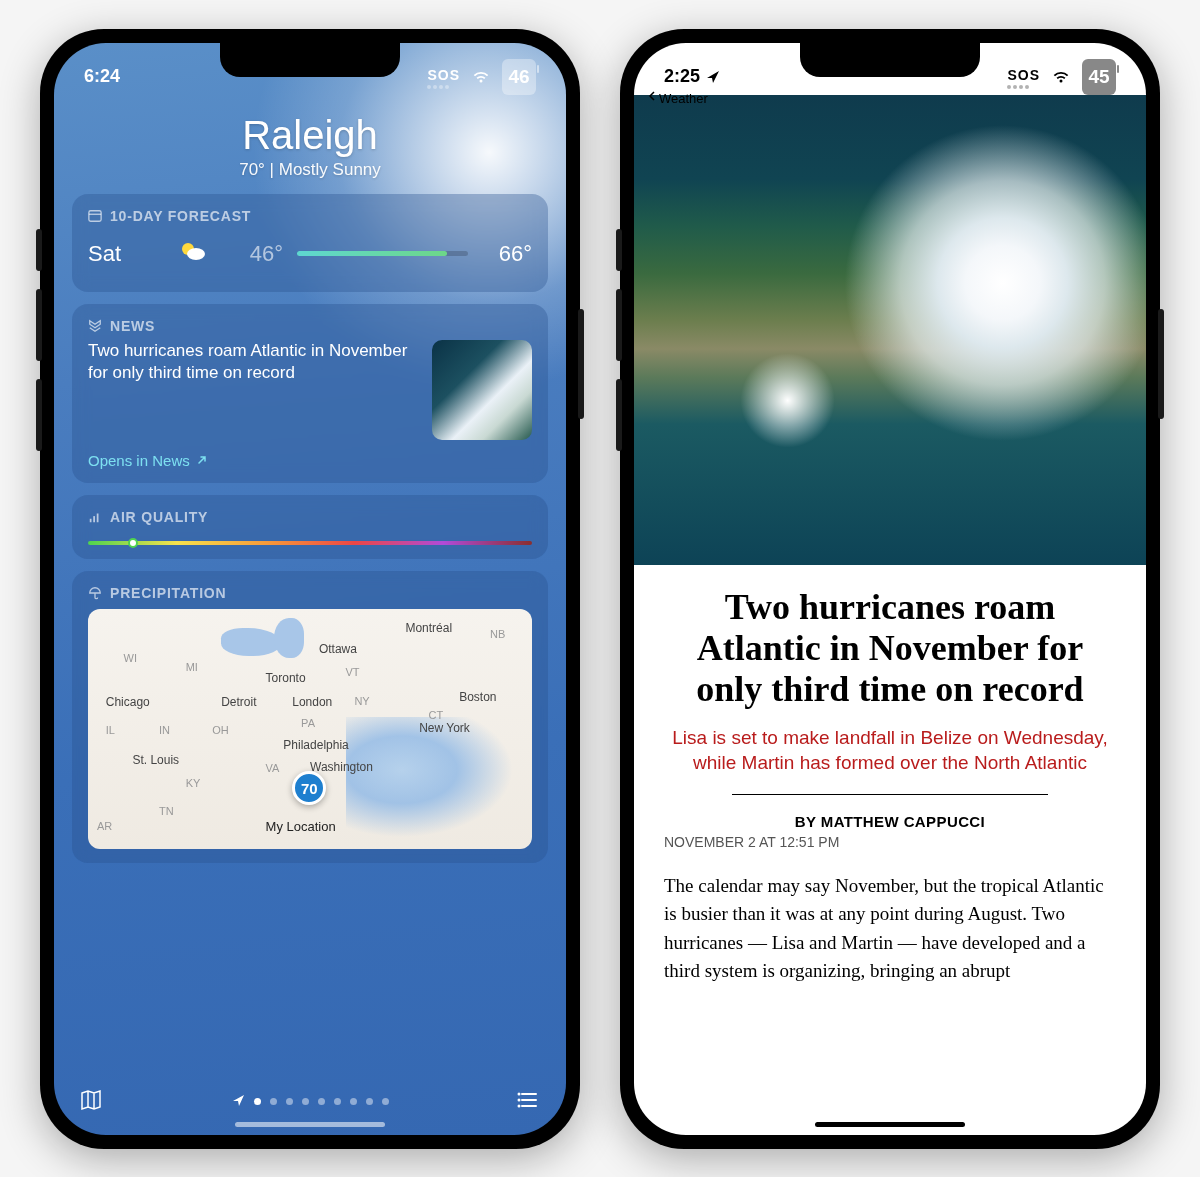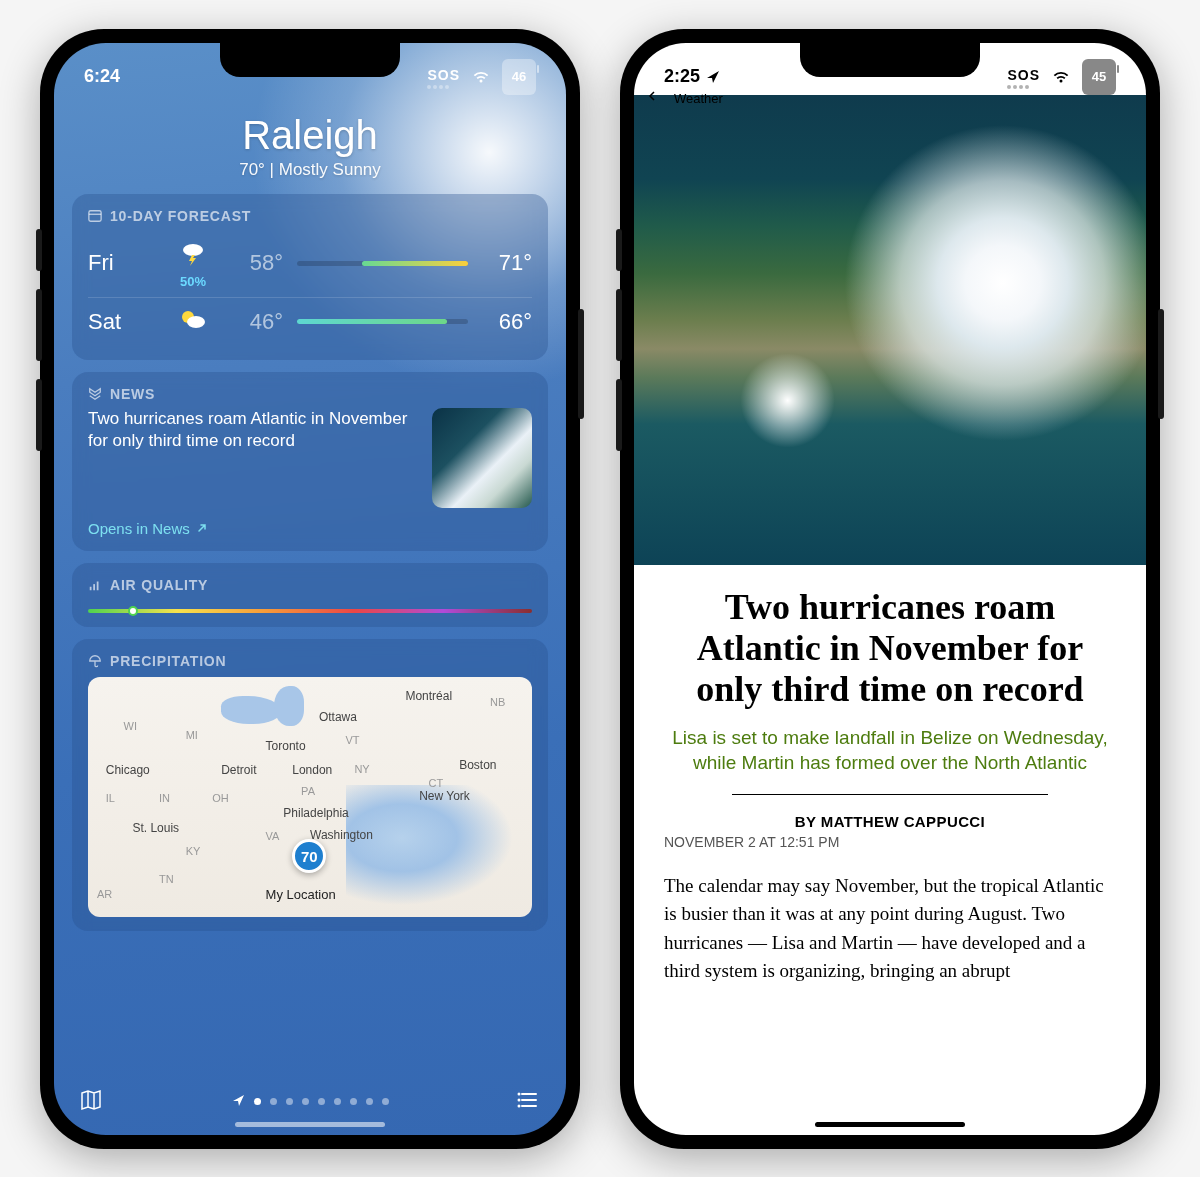--- a/index.html
+++ b/index.html
@@ -37,21 +37,21 @@
   padding: 16px 30px 0; font-size: 18px; font-weight: 600;
 }
 .status-right { display: flex; align-items: center; gap: 12px; font-weight: 600; }
 .sos { font-size: 14px; letter-spacing: 1px; }
 .dots4 { display:flex; gap:2px; }
 .dots4 span { width:4px; height:4px; border-radius:50%; background: rgba(255,255,255,.35); }
 .dots4.dark span { background: rgba(0,0,0,.3); }
 .wifi-icon, .loc-icon { display:inline-flex; }
 .battery-pill {
   display:flex; align-items:center; justify-content:center;
-  min-width: 34px; height: 36px; border-radius: 6px; font-size: 13px; font-weight: 700;
+  min-width: 34px; height: 36px; border-radius: 6px; font-size: 19px; font-weight: 700;
   padding: 0 4px; position: relative;
 }
 .battery-pill::after { content:''; position:absolute; right:-3px; top:6px; width:2px; height:8px; border-radius:1px; }
 .batt-light { background: rgba(255,255,255,.35); color:#fff; }
 .batt-light::after { background: rgba(255,255,255,.5); }
 .batt-dark { background: #888; color:#fff; }
 .batt-dark::after { background: #888; }
 .hero { text-align:center; margin-top: 18px; text-shadow: 0 1px 3px rgba(0,0,0,.2); }
 .city { font-size: 40px; font-weight: 400; }
 .cond { font-size: 17px; font-weight: 500; margin-top: 2px; opacity:.95; }
@@ -110,33 +110,33 @@
 .page-dots .pd { width:7px; height:7px; border-radius:50%; background:rgba(255,255,255,.45); }
 .page-dots .pd.active { background:#fff; }
 .page-dots .pdnav { color:#fff; font-size:13px; }
 .home-ind { position:absolute; bottom:8px; left:50%; transform:translateX(-50%);
   width:150px; height:5px; border-radius:3px; }
 .hi-light { background: rgba(255,255,255,.55); }
 .hi-dark { background: #000; }
 
 .article-bg { width:100%; height:100%; background:#fff; color:#000; position:relative; }
 .status-bar.dark { color:#000; }
-.back-app { position:absolute; top:48px; left:14px; font-size:13px; display:flex; align-items:flex-start; gap:18px; color:#000; }
+.back-app { position:absolute; top:48px; left:14px; font-size:13px; display:flex; align-items:flex-start; gap:3px; color:#000; }
 .hurricane-img { width:100%; height:470px; margin-top:0;
   background:
     radial-gradient(circle at 72% 40%, #fff 0%, #f4f7fa 8%, #dde8ed 14%, rgba(230,238,240,.7) 22%, transparent 34%),
     radial-gradient(circle at 30% 65%, #fff 0%, rgba(255,255,255,.6) 4%, transparent 10%),
     linear-gradient(180deg, #0f3b4d 0%, #104452 18%, #205b4a 28%, #3a6a3f 38%, #6c7e4e 48%, #8a8a66 54%, #5c7a5a 60%, #1b5a62 70%, #0d4356 100%);
 }
 .article-body { padding: 22px 30px 0; }
 .headline {
   font-family: "Georgia", "Times New Roman", serif;
   font-size: 36px; font-weight: 700; text-align:center; line-height:1.15;
 }
-.subhead { text-align:center; font-size: 19px; line-height:1.35; margin-top:14px; color:#4d7c0f; }
+.subhead { text-align:center; font-size: 19px; line-height:1.35; margin-top:14px; color:#b91c1c; }
 .rule { width: 70%; height:1px; background:#000; margin: 18px auto 18px; }
 .byline { text-align:center; font-weight:700; font-size:15px; letter-spacing:.4px; }
 .pubdate { font-size:14px; color:#555; margin-top:4px; }
 .bodytext { font-family: Georgia, serif; font-size: 19px; line-height:1.5; margin-top: 22px; }
 </style>
 </head>
 <body>
 
 <div class="phone">
   <div class="btn-side vol1"></div>
@@ -171,35 +171,20 @@
 
       <div class="cards">
 
         <div class="card">
           <div class="card-hdr">
             <svg class="grid-icon" viewBox="0 0 16 16">
                 <rect x="1" y="2" width="14" height="12" rx="2" fill="none" stroke="rgba(255,255,255,.65)" stroke-width="1.5"></rect>
                 <line x1="1" y1="6" x2="15" y2="6" stroke="rgba(255,255,255,.65)" stroke-width="1.5"></line>
               </svg>
             <span>10-DAY FORECAST</span>
-          </div>
-          <div class="forecast-row">
-            <span class="f-day">Fri</span>
-            <span class="f-icon">
-              <svg width="30" height="30" viewBox="0 0 30 30">
-                  <ellipse cx="15" cy="11" rx="10" ry="6" fill="#fff"></ellipse>
-                  <path d="M14 16l-3 6h3l-2 5 6-8h-3l2-3z" fill="#ffd93d"></path>
-                </svg>
-              <span class="f-chance">50%</span>
-            </span>
-            <span class="f-lo">58°</span>
-            <span class="f-bar">
-                <span class="f-bar-fill bar1"></span>
-              </span>
-            <span class="f-hi">71°</span>
           </div>
           <div class="forecast-row">
             <span class="f-day">Sat</span>
             <span class="f-icon">
               <svg width="30" height="26" viewBox="0 0 30 26">
                   <circle cx="10" cy="10" r="6" fill="#ffd93d"></circle>
                   <ellipse cx="18" cy="15" rx="9" ry="6" fill="#fff"></ellipse>
                 </svg>
             </span>
             <span class="f-lo">46°</span>

